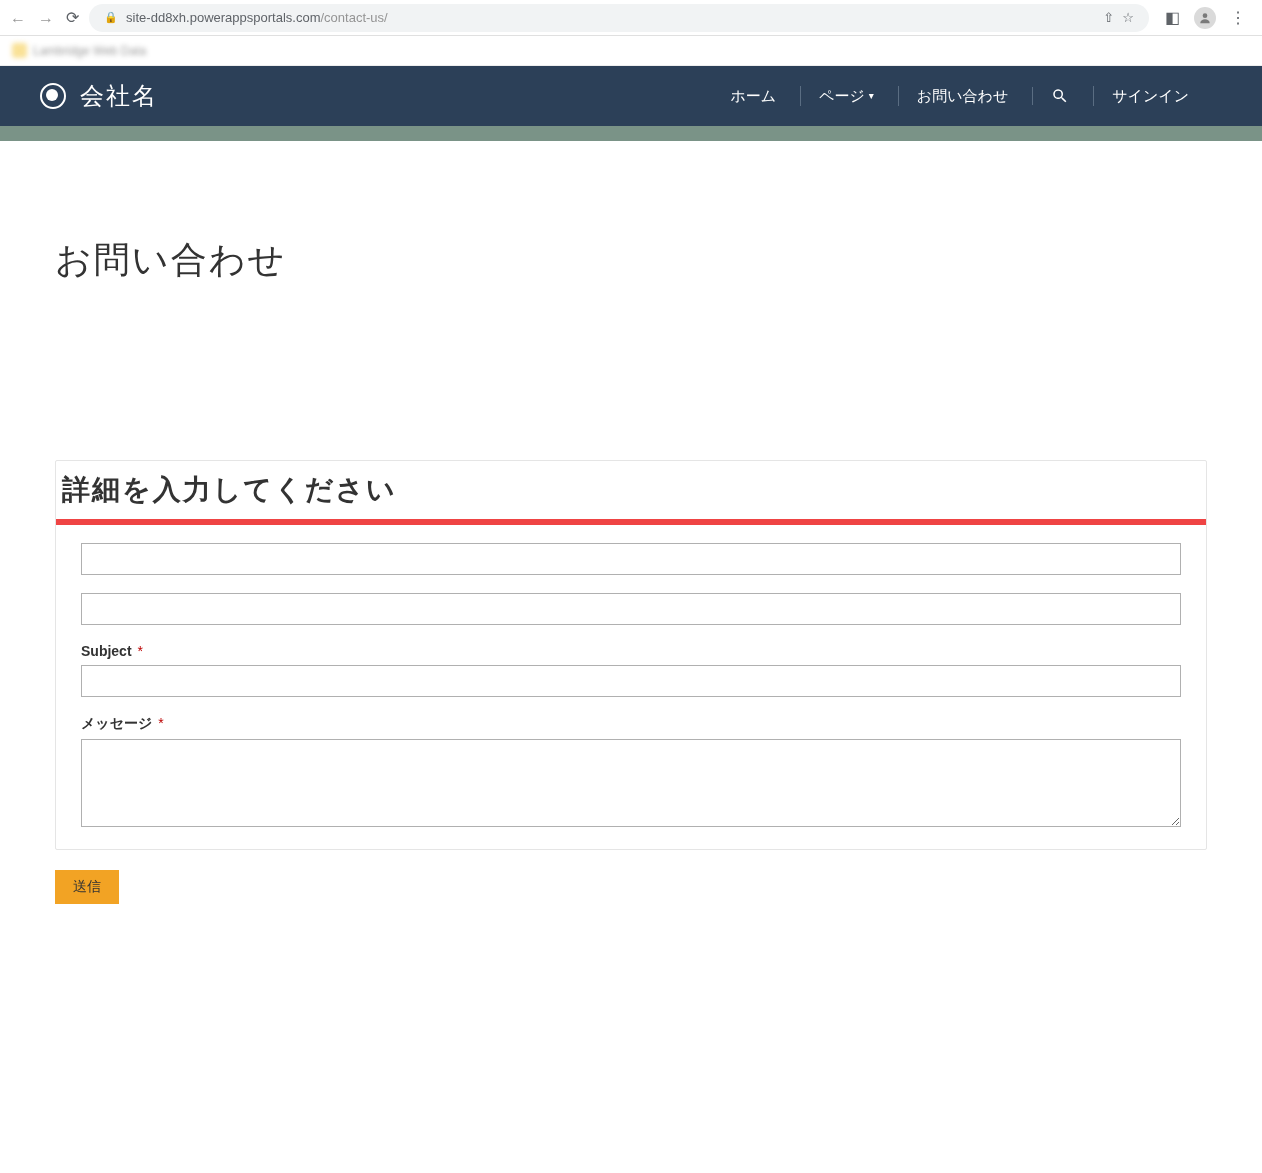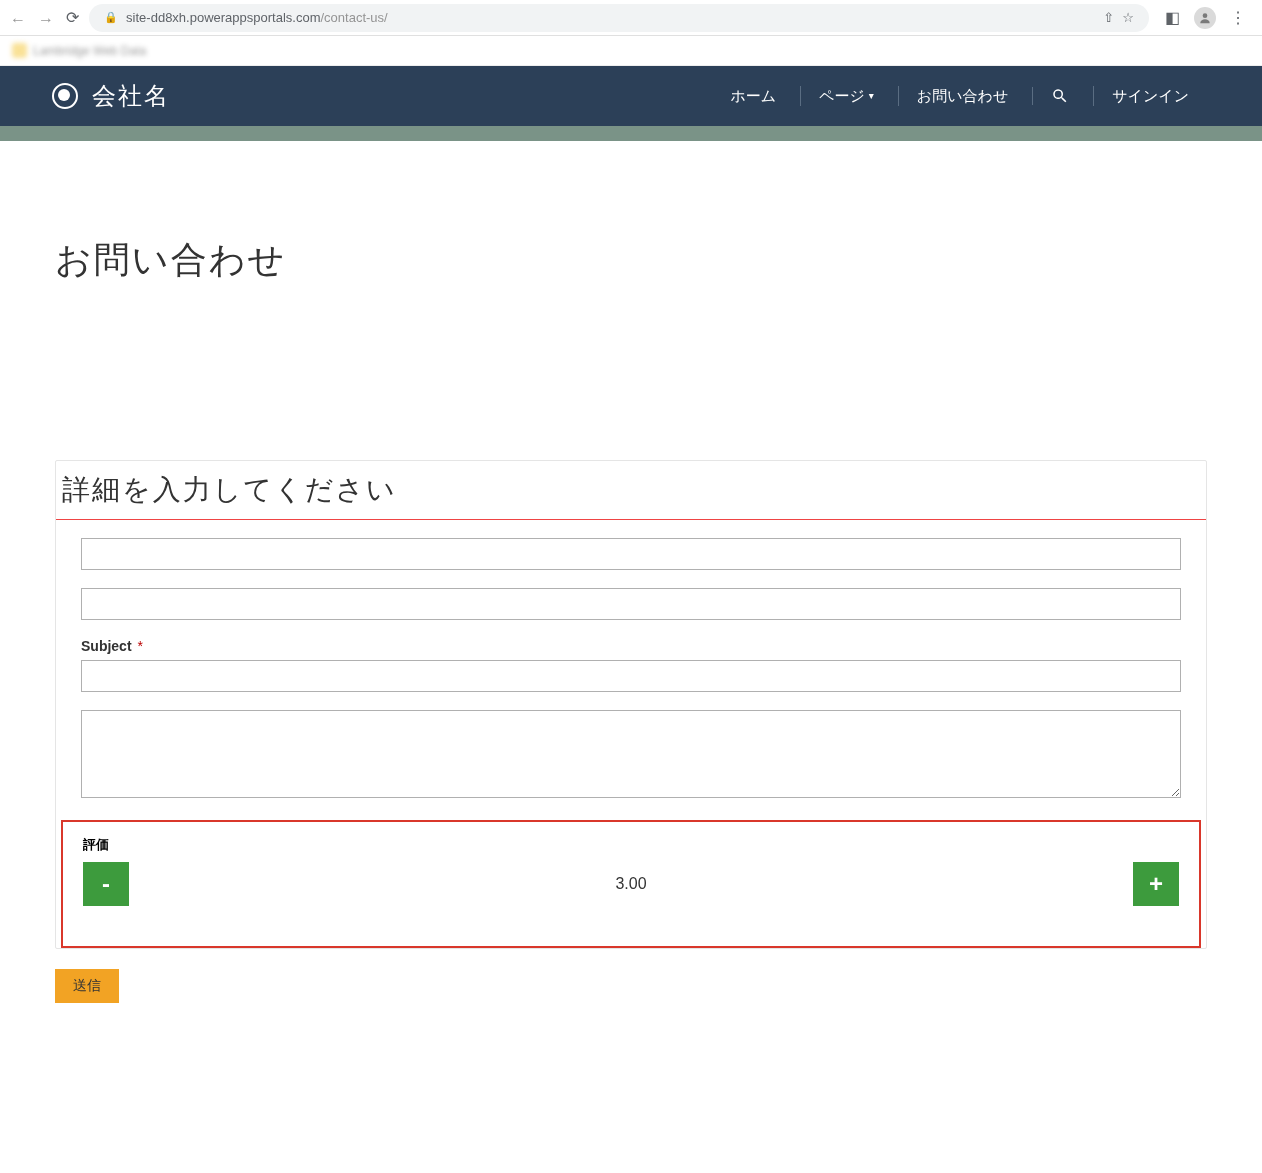--- a/index.html
+++ b/index.html
@@ -18,39 +18,39 @@
     .browser-right { display: flex; gap: 14px; align-items: center; padding: 0 6px; }
     .browser-right span { color: #5f6368; font-size: 16px; }
     .avatar-icon { width: 22px; height: 22px; border-radius: 50%; background: #dadada; display: flex; align-items: center; justify-content: center; }
     
     .bookmark-bar { height: 30px; padding: 4px 12px; display: flex; align-items: center; border-bottom: 1px solid #eee; }
     .bookmark-item { display: flex; align-items: center; gap: 6px; filter: blur(2.5px); opacity: 0.5; }
     .bookmark-favicon { width: 15px; height: 15px; background: #f4c430; border-radius: 3px; }
     .bookmark-text { color: #333; font-size: 12px; }
     
     
-    .site-header { background: #2c4058; height: 60px; display: flex; align-items: center; padding: 0 55px 0 52px; color: #fff; }
+    .site-header { background: #2c4058; height: 60px; display: flex; align-items: center; padding: 0 55px 0 40px; color: #fff; }
     .brand { display: flex; align-items: center; gap: 14px; font-size: 24px; font-weight: 300; letter-spacing: 2px; }
     .brand-logo { width: 26px; height: 26px; border: 2.5px solid #fff; border-radius: 50%; position: relative; }
     .brand-logo::after { content: ''; position: absolute; width: 12px; height: 12px; background: #fff; border-radius: 50%; top: 4px; left: 4px; }
     .nav-spacer { flex: 1; }
     .nav-items { display: flex; align-items: center; gap: 6px; }
     .nav-item { padding: 0 18px; font-size: 15px; color: #fff; cursor: pointer; border-left: 1px solid #5a6d82; line-height: 20px; display: flex; align-items: center; gap: 4px; }
     .nav-item:first-child { border-left: none; }
     .caret-down { font-size: 10px; }
     .search-svg { fill: #fff; width: 18px; height: 18px; }
     
     .green-band { background: #7a9387; height: 15px; }
     
     
     .content { padding: 0 55px; }
     .page-title { font-size: 36px; color: #333; font-weight: 400; margin-top: 95px; margin-bottom: 175px; letter-spacing: 2px; }
     
     .form-panel { border: 1px solid #e5e5e5; border-radius: 2px; }
-    .form-panel-title { font-size: 28px; color: #333; font-weight: 400; padding: 10px 0 10px 6px; border-bottom: 1px solid #ef4444; letter-spacing: 2px; }
+    .form-panel-title { font-size: 28px; color: #333; font-weight: 700; padding: 10px 0 10px 6px; border-bottom: 6px solid #ef4444; letter-spacing: 2px; }
     .form-body { padding: 18px 25px 0 25px; }
     
     .form-group { margin-bottom: 18px; }
     .form-label { display: block; font-size: 14px; color: #333; font-weight: 600; margin-bottom: 6px; }
     .req { color: #b00; margin-left: 2px; font-weight: normal; }
     .form-input { width: 100%; height: 32px; border: 1px solid #b0b0b0; background: #fff; padding: 4px 8px; font-size: 14px; }
     .form-textarea { width: 100%; height: 88px; border: 1px solid #b0b0b0; background: #fff; padding: 6px 8px; font-size: 14px; resize: both; }
     
     .rating-box { border: 2.5px solid #d9372b; margin: 0 -20px; padding: 14px 20px 40px 20px; }
     .rating-label { font-size: 13px; font-weight: 700; margin-bottom: 8px; color: #000; }
@@ -137,30 +137,26 @@
         <input class="form-input" type="text" style="">
       </div>
       <div class="form-group">
         <label class="form-label">
           <span>Subject</span>
           <span class="req">*</span>
         </label>
         <input class="form-input" type="text" style="">
       </div>
       <div class="form-group">
+        <label class="form-label">
+          <span>メッセージ</span>
+          <span class="req">*</span>
+        </label>
         <textarea class="form-textarea" style=""></textarea>
       </div>
 
-      <div class="rating-box">
-        <div class="rating-label">評価</div>
-        <div class="rating-controls">
-          <button class="rating-btn">-</button>
-          <div class="rating-value">3.00</div>
-          <button class="rating-btn">+</button>
-        </div>
-      </div>
     </div>
   </div>
 
   <button class="submit-btn">送信</button>
 
   <div class="page-bottom"></div>
 </div>
 
 </body></html>

